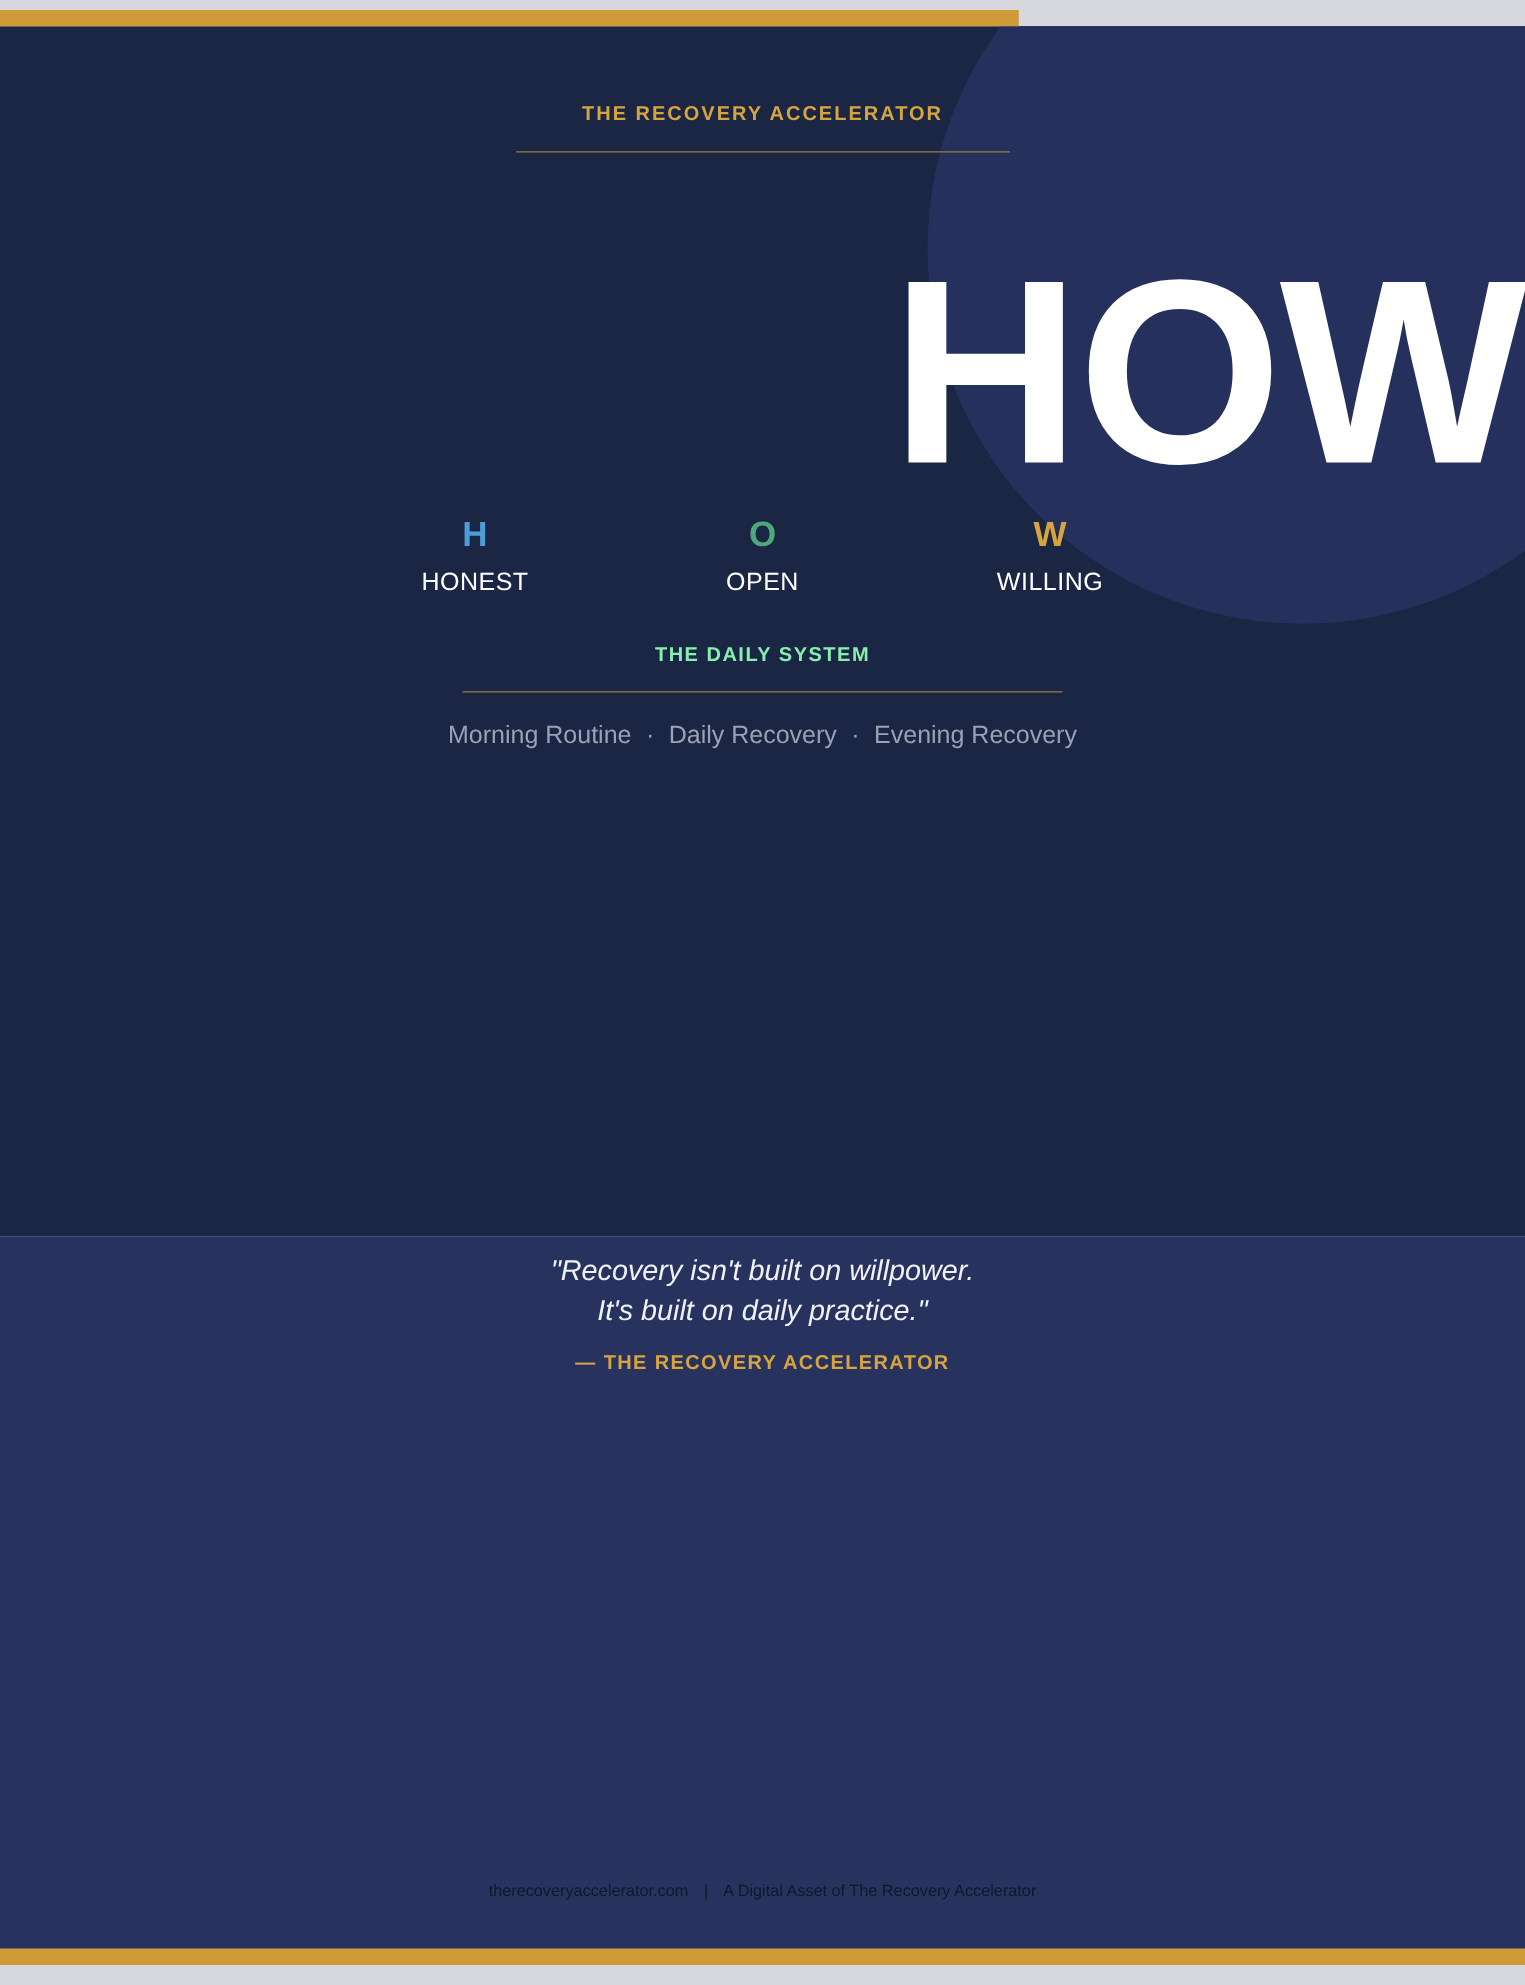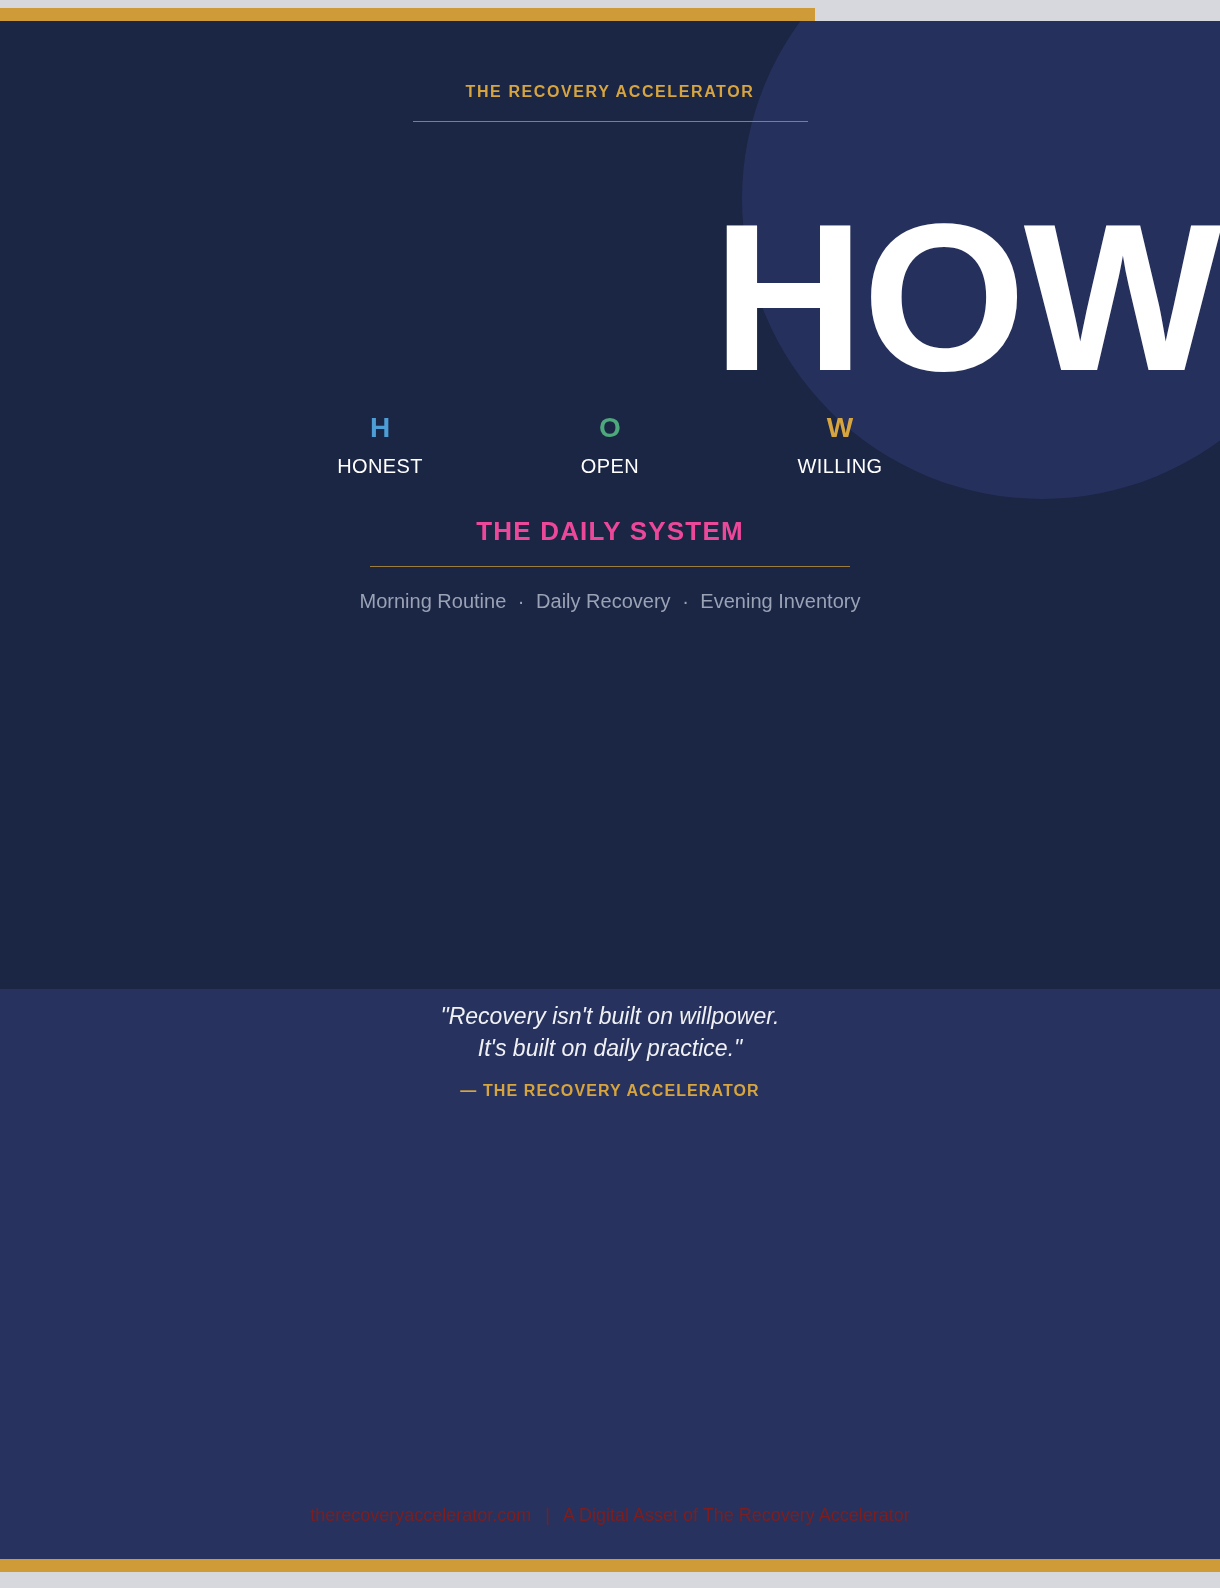--- a/index.html
+++ b/index.html
@@ -90,24 +90,24 @@
   .legend-word{
     margin-top:13px;
     font-size:20px;
     color:#ffffff;
     letter-spacing:0.4px;
     text-align:center;
   }
 
   .system-title{
     margin-top:38px;
-    font-size:26px;
+    font-size:16px;
     font-weight:bold;
     letter-spacing:1.2px;
-    color:#ec4899;
+    color:#86efac;
   }
   .system-rule{
     width:480px; height:1px;
     background:#9b7d3e;
     margin:19px auto 0;
   }
   .system-list{
     margin-top:18px;
     font-size:20px;
     line-height:32px;
@@ -135,22 +135,22 @@
     font-weight:bold;
     letter-spacing:1.1px;
     color:#d7a53f;
   }
 
   
   .footer-line{
     position:absolute; left:0; top:1505px;
     width:1220px;
     text-align:center;
-    font-size:18px;
-    color:#7f1d1d;
+    font-size:13px;
+    color:#0f172a;
     z-index:4;
   }
   .footer-sep{ padding:0 9px; }
 
   .bottom-gold-bar{
     position:absolute; left:0; top:1559px;
     width:1220px; height:13px;
     background:#cf9b38;
     z-index:4;
   }
@@ -199,21 +199,21 @@
 
       <div class="system-title">THE DAILY SYSTEM</div>
       <div class="system-rule"></div>
 
       <div class="system-list">
         <div>
           <span>Morning Routine</span>
           <span class="dot-sep">·</span>
           <span>Daily Recovery</span>
           <span class="dot-sep">·</span>
-          <span>Evening Inventory</span>
+          <span>Evening Recovery</span>
         </div>
       </div>
 
     </div>
   </div>
 
   <div class="quote-band">
     <div class="quote-inner">
       <div class="quote-text">"Recovery isn't built on willpower.</div>
       <div class="quote-text">It's built on daily practice."</div>

